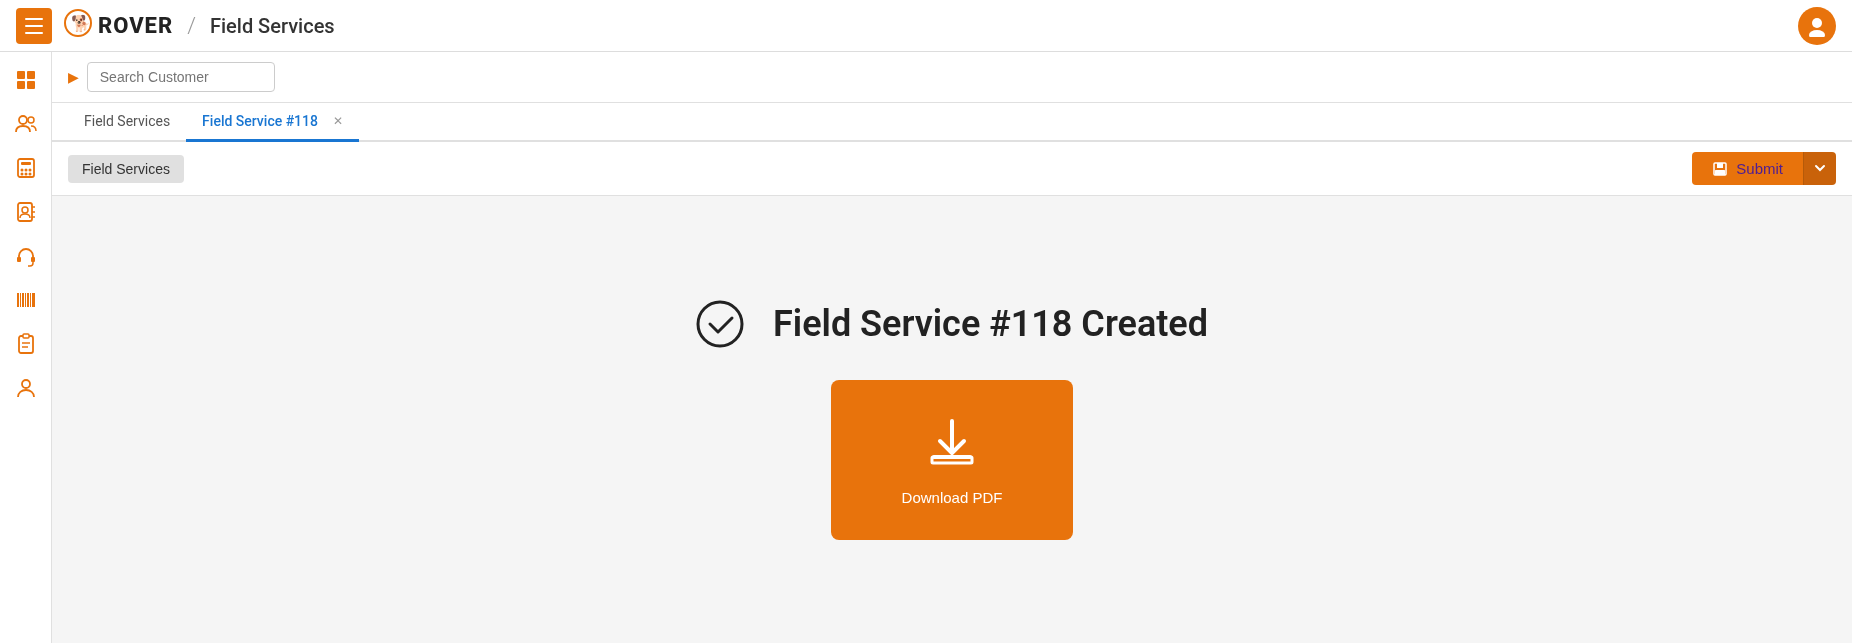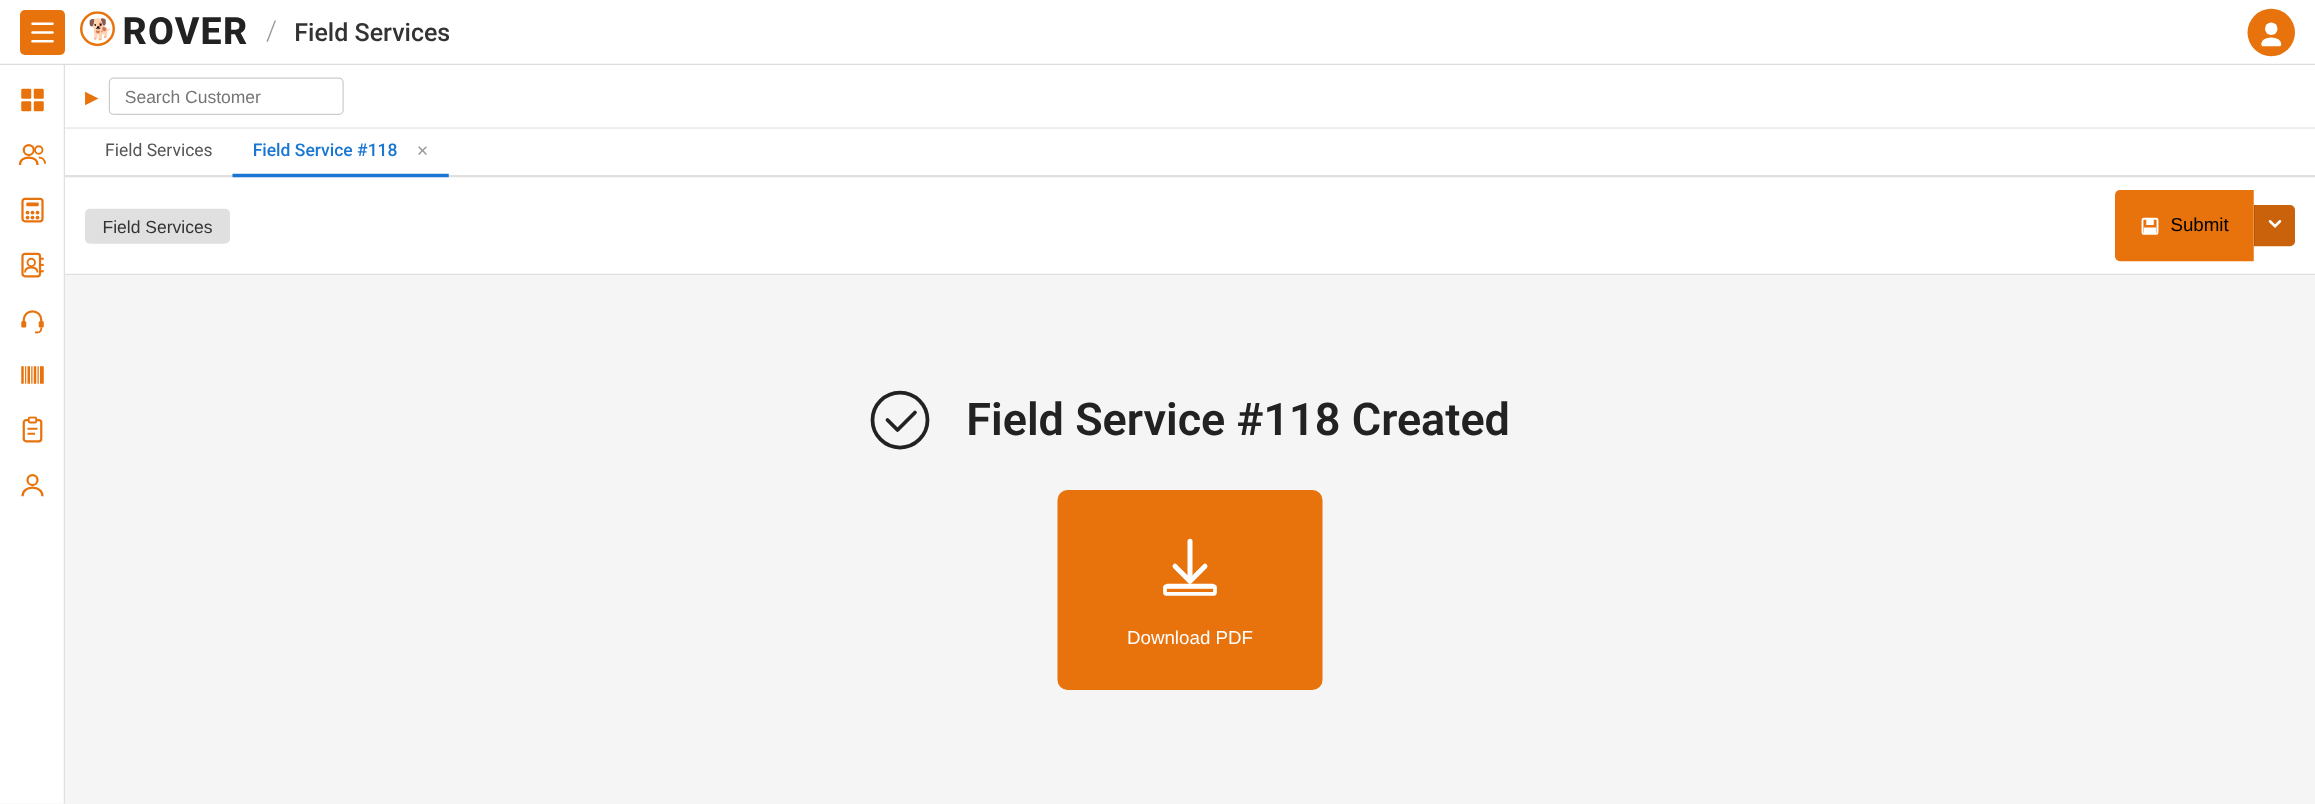--- a/index.html
+++ b/index.html
@@ -188,23 +188,23 @@
       font-size: 14px;
       cursor: pointer;
       color: #333;
     }
     .submit-btn-group {
       display: flex;
       align-items: center;
     }
     .submit-btn {
       background: #e8730c;
-      color: #000000;
-      border: none;
-      padding: 20px 20px;
+      color: #4c1d95;
+      border: none;
+      padding: 8px 20px;
       font-size: 15px;
       cursor: pointer;
       display: flex;
       align-items: center;
       gap: 8px;
       border-radius: 4px 0 0 4px;
     }
     .submit-btn-arrow {
       background: #c9620a;
       color: white;
@@ -242,21 +242,21 @@
       justify-content: center;
     }
     .action-buttons {
       display: flex;
       gap: 24px;
     }
     .action-card {
       background: #e8730c;
       border: none;
       border-radius: 8px;
-      width: 212px;
+      width: 242px;
       height: 160px;
       display: flex;
       flex-direction: column;
       align-items: center;
       justify-content: center;
       gap: 12px;
       cursor: pointer;
       color: white;
     }
     .action-card-icon {
@@ -295,21 +295,21 @@
       <span></span>
       <span></span>
   </button>
   <div class="logo-area">
     <span class="logo-dog">
       <svg width="28" height="28" viewBox="0 0 28 28" fill="none">
         <ellipse cx="14" cy="14" rx="13" ry="13" fill="none" stroke="#e8730c" stroke-width="2"></ellipse>
         <text x="7" y="20" font-size="16" fill="#e8730c">🐕</text>
       </svg>
     </span>
-    <span style="font-weight:800;font-size:30px;letter-spacing:1px;color:#222;">ROVER</span>
+    <span style="font-weight:800;font-size:22px;letter-spacing:1px;color:#222;">ROVER</span>
     <span class="logo-slash">/</span>
     <span class="logo-section">Field Services</span>
   </div>
   <div class="top-bar-right">
     <button class="user-avatar">
       <svg width="22" height="22" viewBox="0 0 22 22" fill="none">
         <circle cx="11" cy="8" r="5" fill="white"></circle>
         <ellipse cx="11" cy="20" rx="8" ry="5" fill="white"></ellipse>
       </svg>
     </button>

